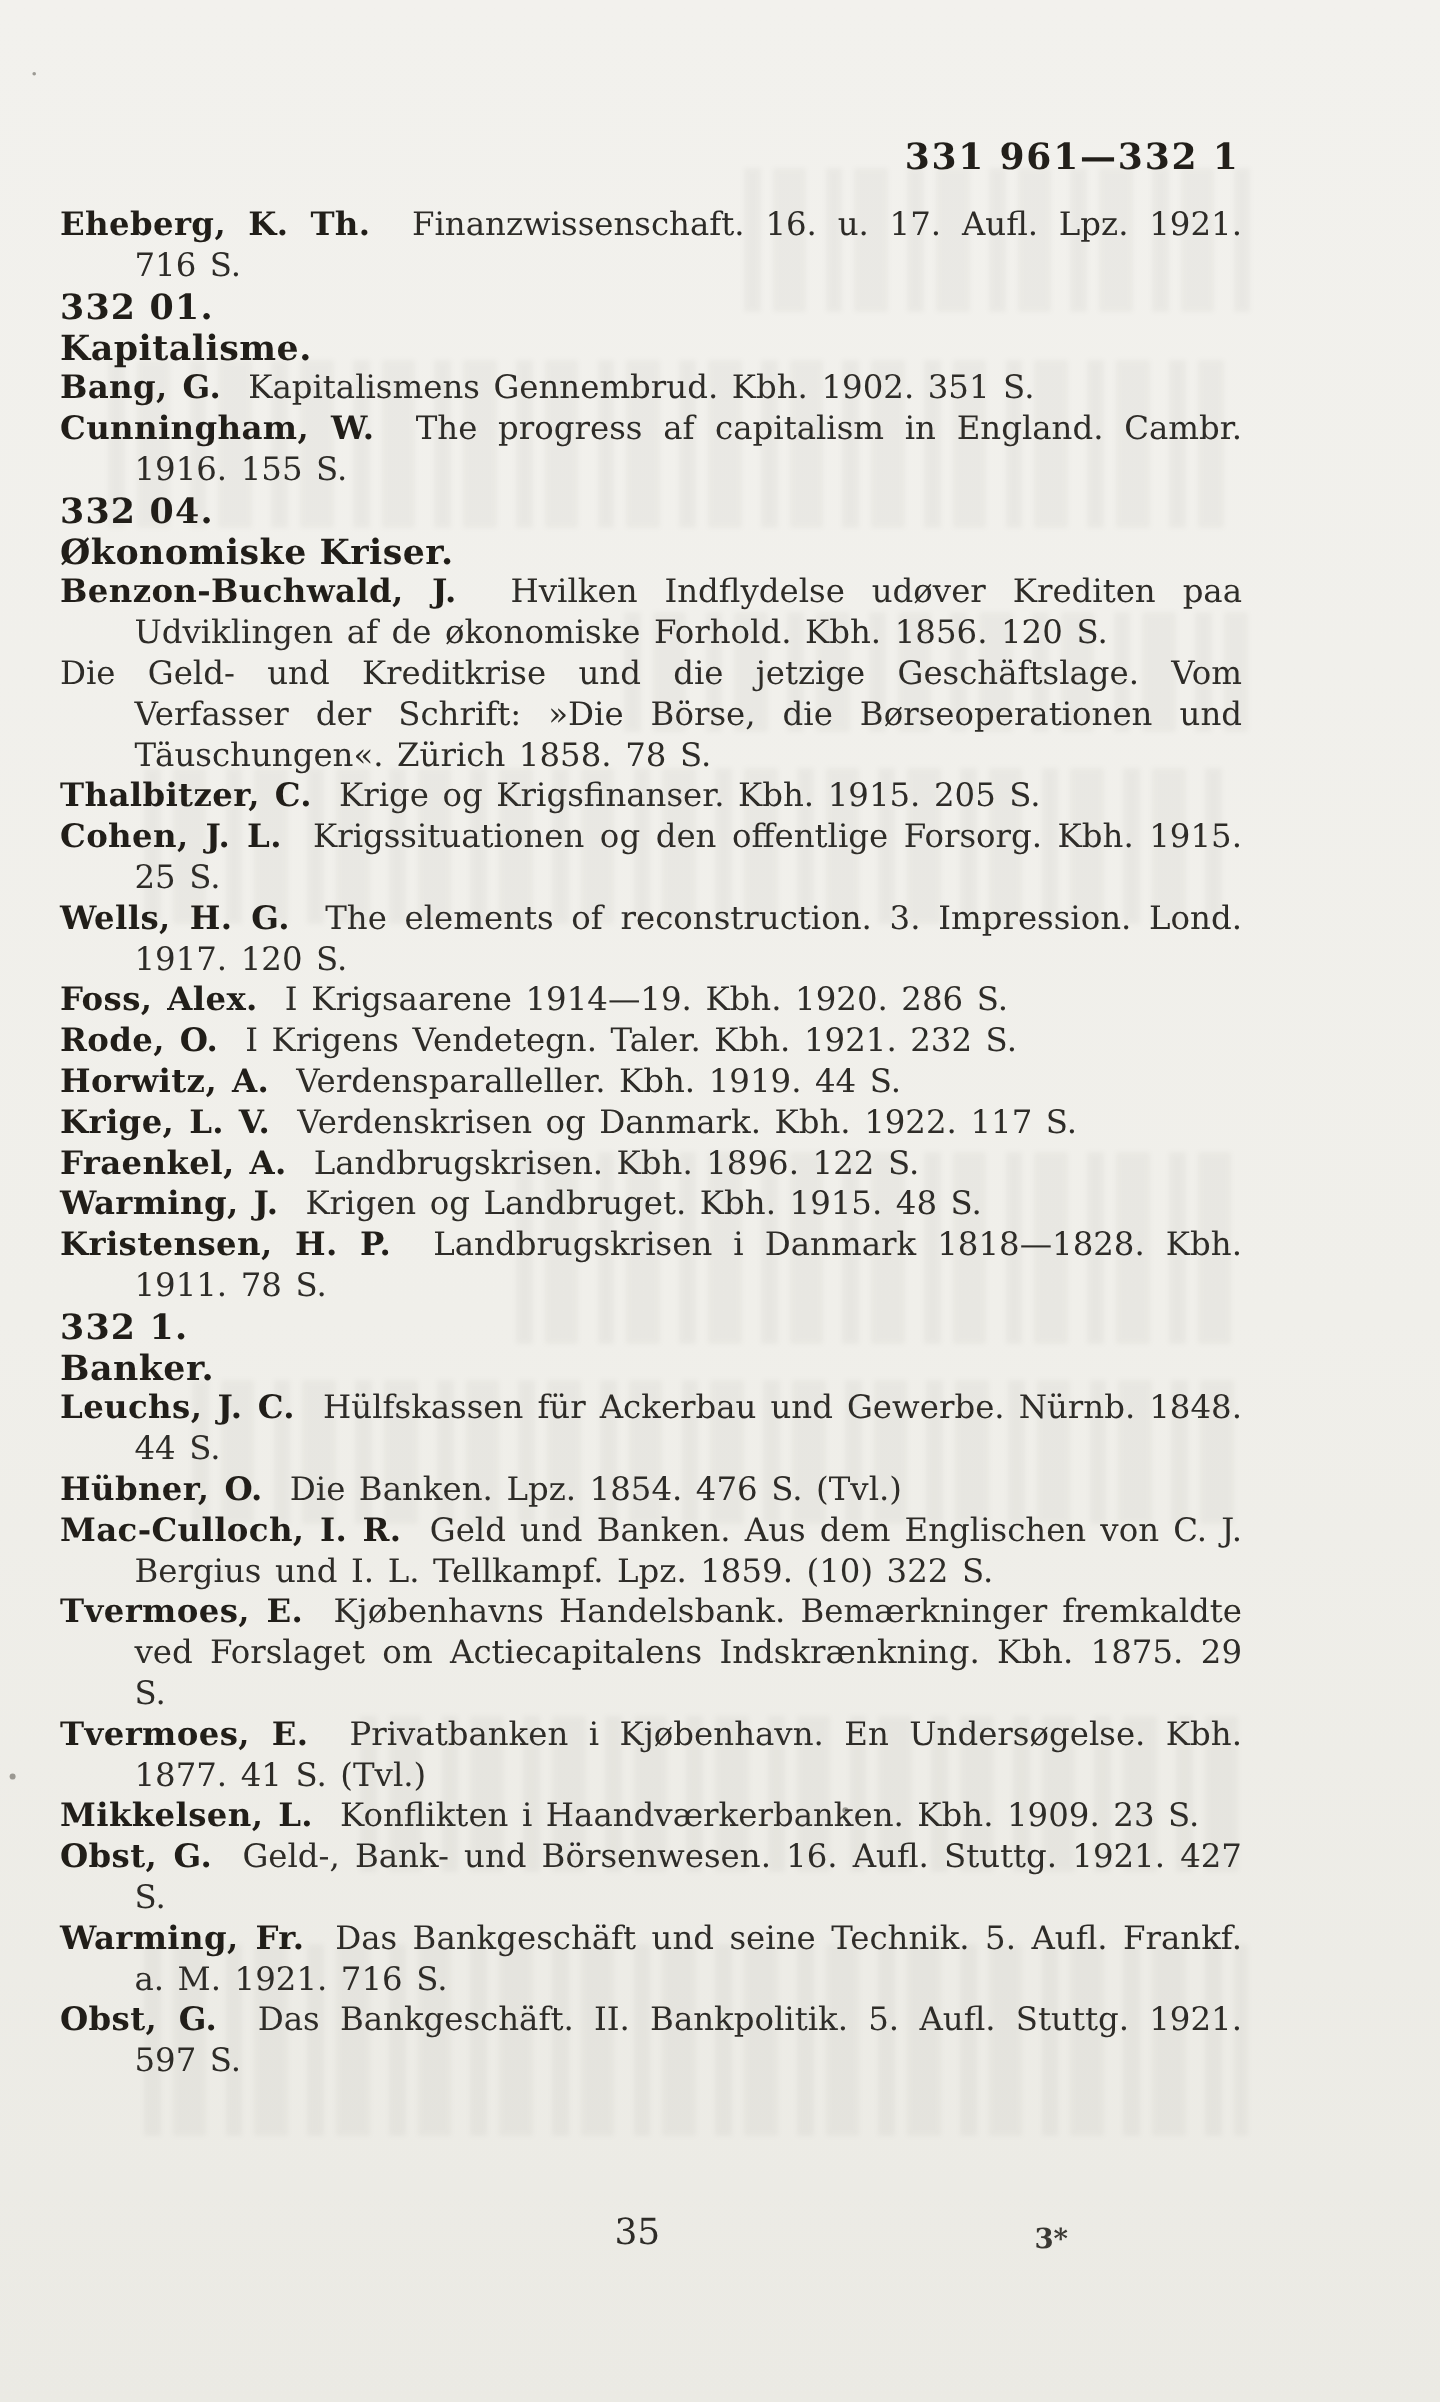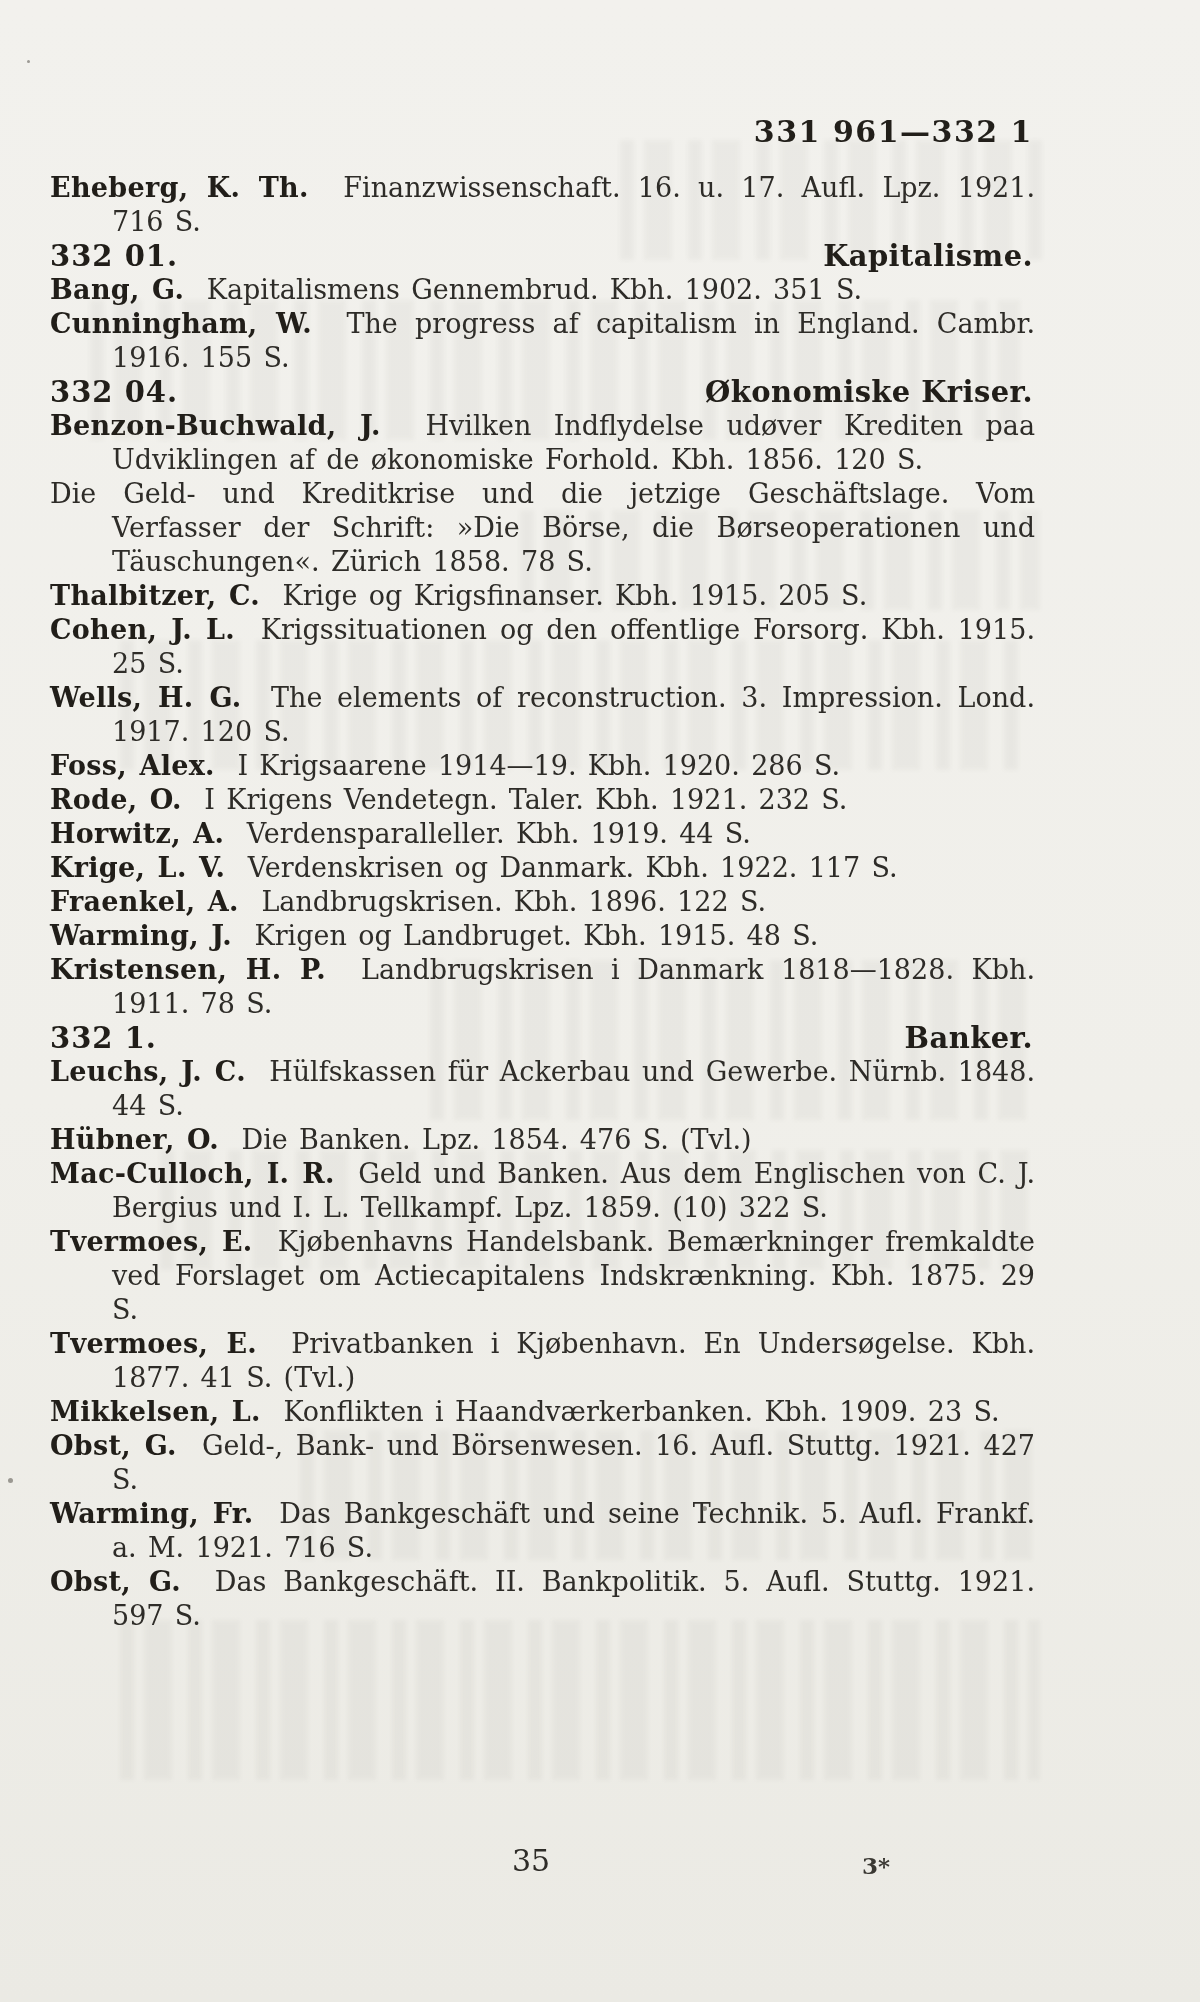--- a/index.html
+++ b/index.html
@@ -45,20 +45,21 @@
     letter-spacing: 0.3px;
   }
   .section {
     display: flex;
     justify-content: space-between;
     align-items: baseline;
     font-weight: bold;
     font-size: 29px;
     line-height: 34px;
     color: #211e19;
+    flex-direction: column;
   }
   .section .code { letter-spacing: 1px; }
   .section .title { letter-spacing: 0.4px; padding-right: 2px; }
   .page-number {
     position: absolute;
     top: 1843px;
     left: 512px;
     font-size: 30px;
     color: #2e2c28;
   }

